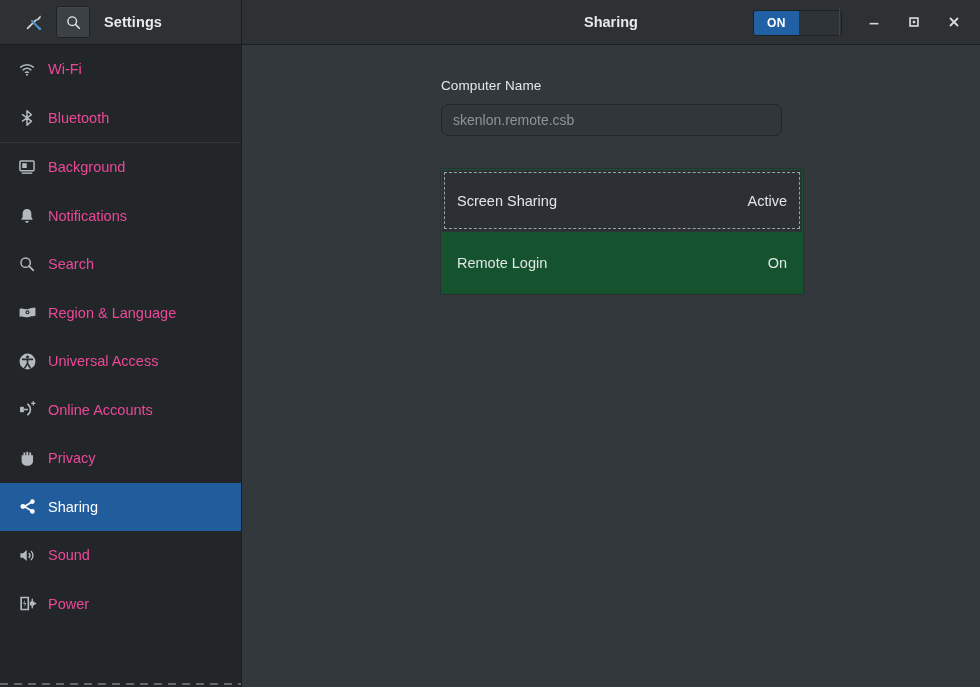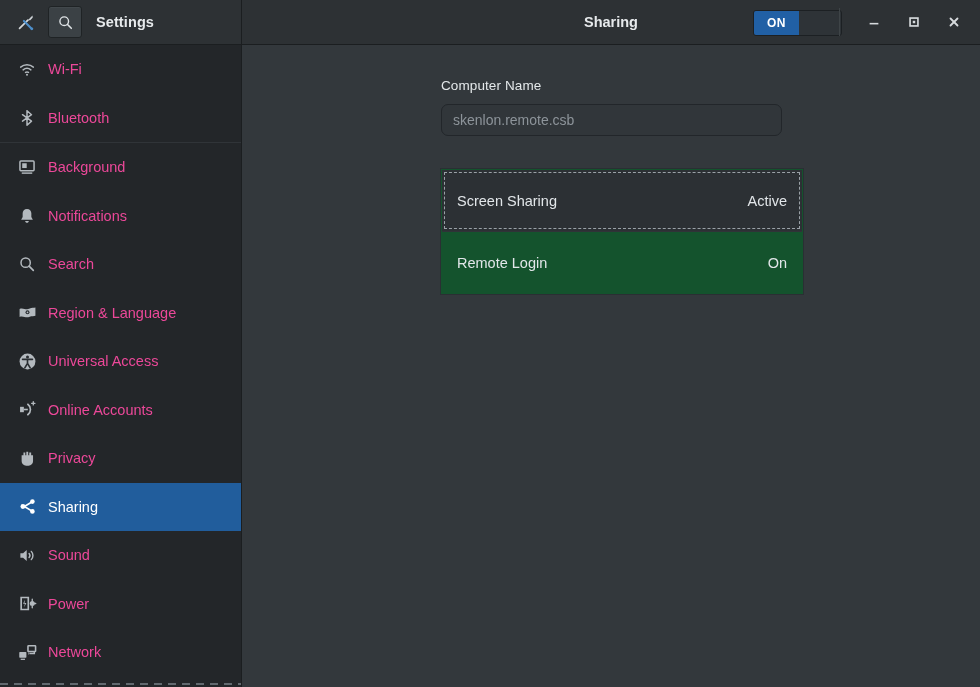--- a/index.html
+++ b/index.html
@@ -34,21 +34,21 @@
     border-bottom: 1px solid #1b1e20;
   }
 
   .hb-left {
     width: 242px;
     flex: 0 0 242px;
     display: flex;
     align-items: center;
     background: #2d3134;
     border-right: 1px solid #1b1e20;
-    padding-left: 8px;
+    padding-left: 16px;
   }
 
   .hb-right {
     flex: 1 1 auto;
     display: flex;
     align-items: center;
     position: relative;
     background: #2d3134;
     padding-right: 6px;
   }
@@ -496,32 +496,20 @@
           <svg width="19" height="19" viewBox="0 0 24 24" aria-hidden="true">
             <path d="M4 4.4 L13 4.4 L13 19.6 L4 19.6 Z" fill="none" stroke="#b3b9be" stroke-width="2.1"></path>
             <path d="M8.8 7.4 L6.4 12.2 L8.8 12.2 L7.6 16.6 L10.6 11.4 L8.2 11.4 Z" fill="#b3b9be"></path>
             <circle cx="18" cy="12" r="3.2" fill="#b3b9be"></circle>
             <path d="M18 6.6 L18 8.8 M22.4 12 L20.4 12 M18 17.4 L18 15.3" stroke="#b3b9be" stroke-width="1.7" stroke-linecap="round"></path>
           </svg>
         </span>
         <span class="sb-label">Power</span>
       </div>
 
-      <div class="sb-item">
-        <span class="sb-icon">
-          <svg width="19" height="19" viewBox="0 0 24 24" aria-hidden="true">
-            <rect x="1.6" y="11.4" width="9" height="7.2" rx="0.8" fill="#b3b9be"></rect>
-            <rect x="3.4" y="19.8" width="5.4" height="1.6" fill="#b3b9be"></rect>
-            <rect x="12.6" y="3.4" width="9.6" height="7.4" rx="0.8" fill="none" stroke="#b3b9be" stroke-width="2"></rect>
-            <path d="M14.6 13.2 L20.6 13.2 L20.6 10.8" fill="none" stroke="#b3b9be" stroke-width="1.9"></path>
-            <path d="M13.2 15.2 L14.6 13.2 L13.2 11.4" fill="#b3b9be"></path>
-          </svg>
-        </span>
-        <span class="sb-label">Network</span>
-      </div>
 
       <div class="sb-bottom-dash"></div>
     </div>
 
     <div class="content">
 
       <div class="panel">
 
         <div class="field-label">Computer Name</div>
 

